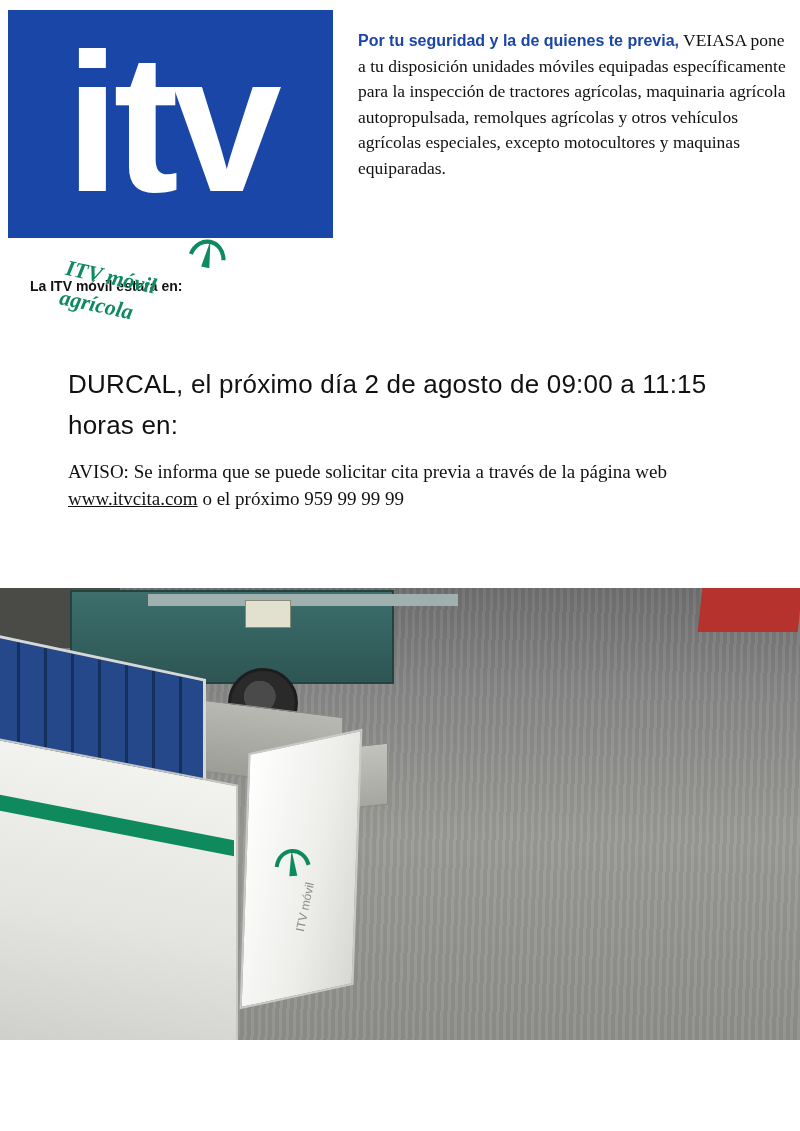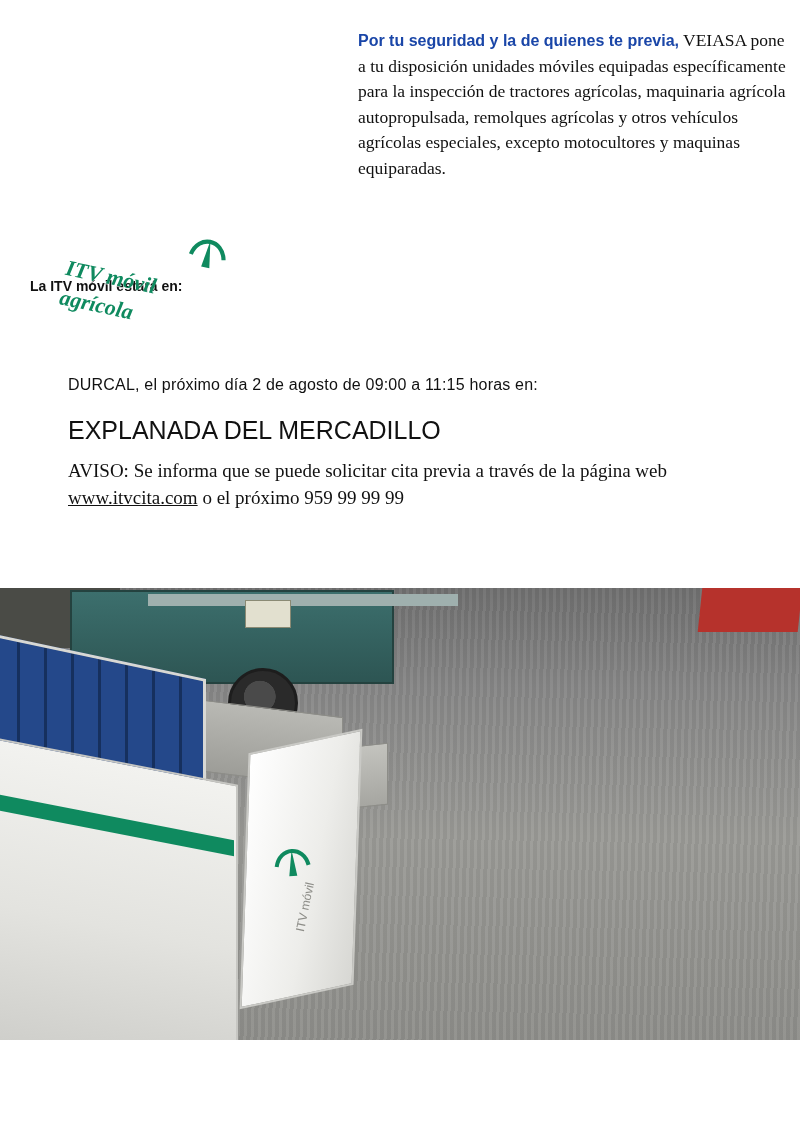--- a/index.html
+++ b/index.html
@@ -68,21 +68,21 @@
     color: #111;
   }
 
   .body-block {
     position: absolute;
     left: 68px; top: 364px;
     width: 700px;
   }
   .line-main {
     font-family: "Liberation Sans", sans-serif;
-    font-size: 16px;
+    font-size: 26px;
     line-height: 41px;
     color: #111;
     letter-spacing: 0.2px;
   }
   .line-place {
     margin-top: 10px;
     font-family: "Liberation Sans", sans-serif;
     font-size: 25px;
     line-height: 30px;
     color: #111;
@@ -222,30 +222,32 @@
     position: absolute;
     left: 0; top: 1040px;
     width: 800px; height: 91px;
     background: #ffffff;
   }
 </style>
 </head>
 <body>
 
 <div class="header">
+  <div class="logo-box">
+    <div class="logo-text">itv</div>
+  </div>
   <div class="header-text">
     <span class="lead">Por tu seguridad y la de quienes te previa,</span><span> VEIASA pone a tu disposición unidades móviles equipadas específicamente para la inspección de tractores agrícolas, maquinaria agrícola autopropulsada, remolques agrícolas y otros vehículos agrícolas especiales, excepto motocultores y maquinas equiparadas.</span>
   </div>
 </div>
 
 <div class="itv-will-be">La ITV móvil estará en:</div>
 
 <div class="body-block">
   <div class="line-main">DURCAL, el próximo día 2 de agosto de 09:00 a 11:15 horas en:</div>
-  <div class="line-place">EXPLANADA DEL MERCADILLO</div>
   <div class="line-aviso">
     <span>AVISO: Se informa que se puede solicitar cita previa a través de la página web </span><span class="url">www.itvcita.com</span><span> o el próximo </span><span>959 99 99 99</span>
   </div>
 </div>
 
 <div class="photo">
   <div class="ground"></div>
   <div class="dark-strip"></div>
   <div class="red-strip"></div>
 

